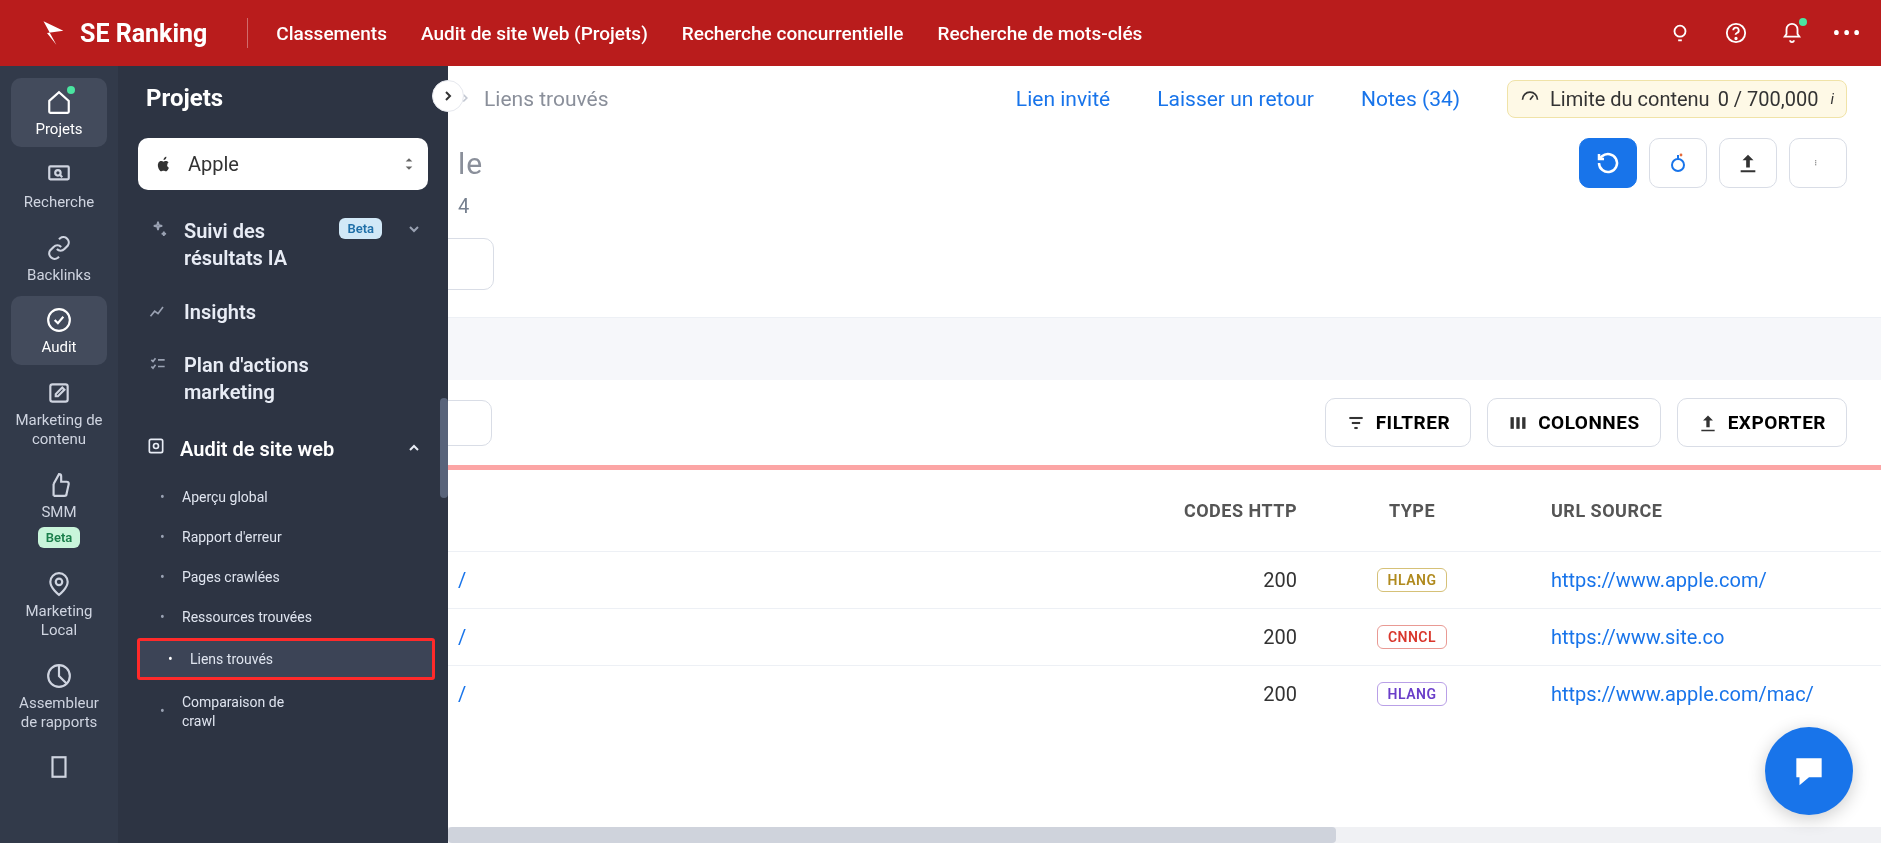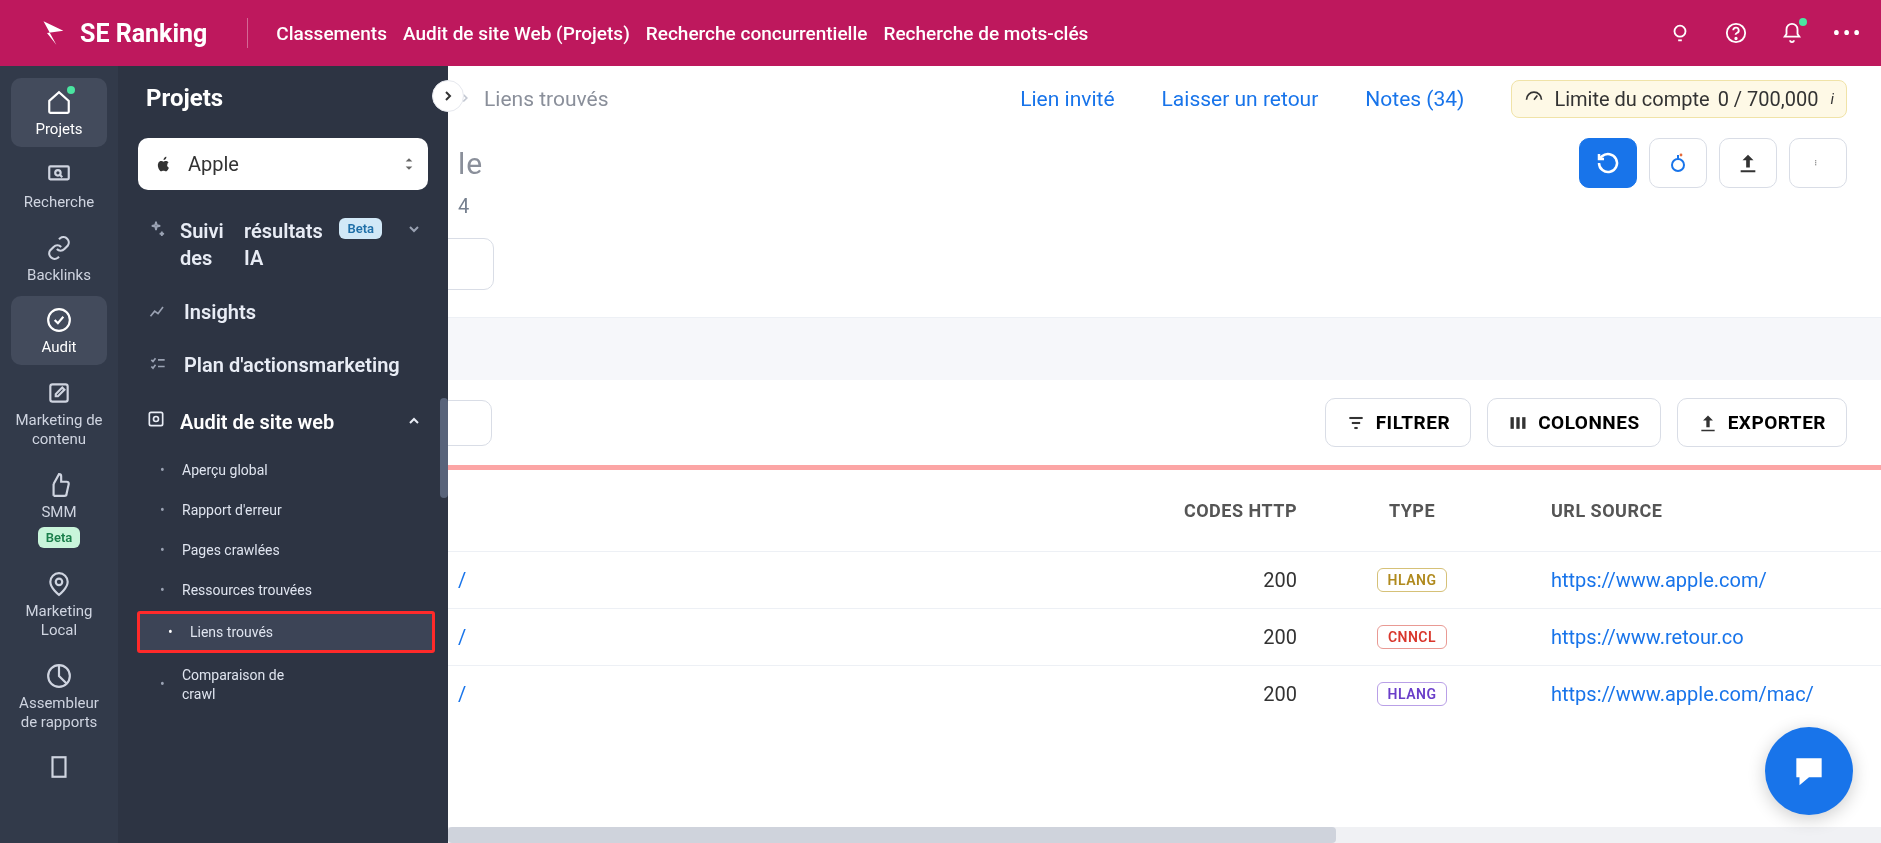--- a/index.html
+++ b/index.html
@@ -1,23 +1,23 @@
 <!DOCTYPE html>
 <html><head>
 <meta charset="utf-8">
 <style>
   * { box-sizing: border-box; margin: 0; padding: 0; font-family: -apple-system, BlinkMacSystemFont, "Segoe UI", Roboto, sans-serif; }
   body { width: 1881px; height: 843px; overflow: hidden; background: #fff; position: relative; }
 
   
-  .top-header { height: 66px; background: #be185d; display: flex; align-items: center; padding: 0 20px 0 40px; color: #fff; }
+  .top-header { height: 66px; background: #b91c1c; display: flex; align-items: center; padding: 0 20px 0 40px; color: #fff; }
   .logo-wrap { display: flex; align-items: center; gap: 12px; font-size: 25px; font-weight: 700; padding-right: 40px; }
   .logo-mark { width: 28px; height: 28px; }
   .header-divider { width: 1px; height: 30px; background: rgba(255,255,255,0.35); margin-right: 28px; }
-  .top-nav { display: flex; gap: 16px; }
+  .top-nav { display: flex; gap: 34px; }
   .top-nav-item { font-size: 19px; font-weight: 500; color: #fff; cursor: pointer; }
   .header-right { margin-left: auto; display: flex; align-items: center; gap: 30px; }
   .header-icon { width: 26px; height: 26px; display: flex; align-items: center; justify-content: center; cursor: pointer; position: relative; }
   .bell-dot { position: absolute; top: -2px; right: -2px; width: 8px; height: 8px; background: #4ae5a1; border-radius: 50%; }
   .more-dots { letter-spacing: 3px; font-weight: 700; font-size: 20px; }
 
   
   .icon-rail { position: absolute; top: 66px; left: 0; width: 118px; height: calc(100% - 66px); background: #323a4a; display: flex; flex-direction: column; align-items: center; padding-top: 12px; gap: 4px; color: #cfd4e0; }
   .rail-item { width: 96px; display: flex; flex-direction: column; align-items: center; justify-content: center; padding: 10px 4px 8px; border-radius: 10px; cursor: pointer; text-align: center; }
   .rail-item.active { background: #434b5c; color: #fff; }
@@ -36,21 +36,21 @@
   .proj-logo { width:24px; height:24px; display:flex; align-items:center; justify-content:center; font-size:20px; }
   .proj-name { font-size:20px; color:#333; flex:1; }
   .proj-caret { font-size:14px; color:#666; line-height: 0.6; }
 
   .menu-list { padding: 0 6px 0 0; position: relative; }
   .menu-item { display:flex; align-items:center; gap:14px; padding: 14px 20px 14px 28px; font-size:20px; cursor:pointer; color:#e8ecf5; font-weight:600; }
   .menu-item .mi-ico { width:24px; height:24px; display:flex; align-items:center; justify-content:center; color:#9aa2b3; }
   .menu-item .beta-pill-sm { background:#d1e8f7; color:#1f6fa8; font-size:13px; font-weight:600; padding:3px 8px; border-radius:6px; margin-left:auto; }
   .menu-item .chev { margin-left:auto; color:#9aa2b3; }
   .menu-item.multi { align-items:flex-start; }
-  .menu-item.multi .txt { display:flex; flex-direction:row; line-height:1.35; }
+  .menu-item.multi .txt { display:flex; flex-direction:column; line-height:1.35; }
   .section-header { display:flex; align-items:center; gap:14px; padding: 16px 20px 16px 28px; font-size:20px; font-weight:600; cursor:pointer; color:#fff; }
   .section-header .chev { margin-left:auto; color:#e8ecf5; }
 
   .sub-list { padding-left: 12px; position:relative; }
   .sub-item { display:flex; align-items:center; gap:16px; padding: 12px 20px 12px 52px; font-size:14px; cursor:pointer; color:#dfe4ef; position:relative; }
   .sub-item::before { content:"•"; position:absolute; left:30px; color:#9aa2b3; font-size:14px; }
   .sub-item.active { background:#3c4456; border-radius:8px; margin: 2px 8px; }
   .sub-item.active::before { color:#fff; }
   .sub-item.highlighted { outline: 3px solid #ff2a2a; outline-offset: -2px; border-radius: 2px; }
   .sub-item.multi { line-height:1.35; }
@@ -356,21 +356,21 @@
       <a class="bc-link">Lien invité</a>
       <a class="bc-link">Laisser un retour</a>
       <a class="bc-link">Notes (34)</a>
       <div class="account-limit">
         <span class="lim-ico">
           <svg viewBox="0 0 24 24" width="20" height="20" fill="none" stroke="#333" stroke-width="2">
               <path d="M3 14a9 9 0 0 1 18 0"></path>
               <path d="M12 14l4-5"></path>
             </svg>
         </span>
-        <span>Limite du compte</span>
+        <span>Limite du contenu</span>
         <span>0 / 700,000</span>
         <span class="ival">i</span>
       </div>
     </div>
   </div>
 
   <div class="title-row">
     <span class="title-cut">le</span>
     <div class="tool-buttons">
       <div class="tool-btn primary">
@@ -448,21 +448,21 @@
           <span class="badge hlang">HLANG</span>
         </span>
       <span class="td-src"><a>https://www.apple.com/</a></span>
     </div>
     <div class="trow">
       <span class="td-left">/</span>
       <span class="td-codes">200</span>
       <span class="td-type">
           <span class="badge cnncl">CNNCL</span>
         </span>
-      <span class="td-src"><a>https://www.retour.co</a></span>
+      <span class="td-src"><a>https://www.site.co</a></span>
     </div>
     <div class="trow">
       <span class="td-left">/</span>
       <span class="td-codes">200</span>
       <span class="td-type">
           <span class="badge hplnk">HLANG</span>
         </span>
       <span class="td-src"><a>https://www.apple.com/mac/</a></span>
     </div>
   </div>

